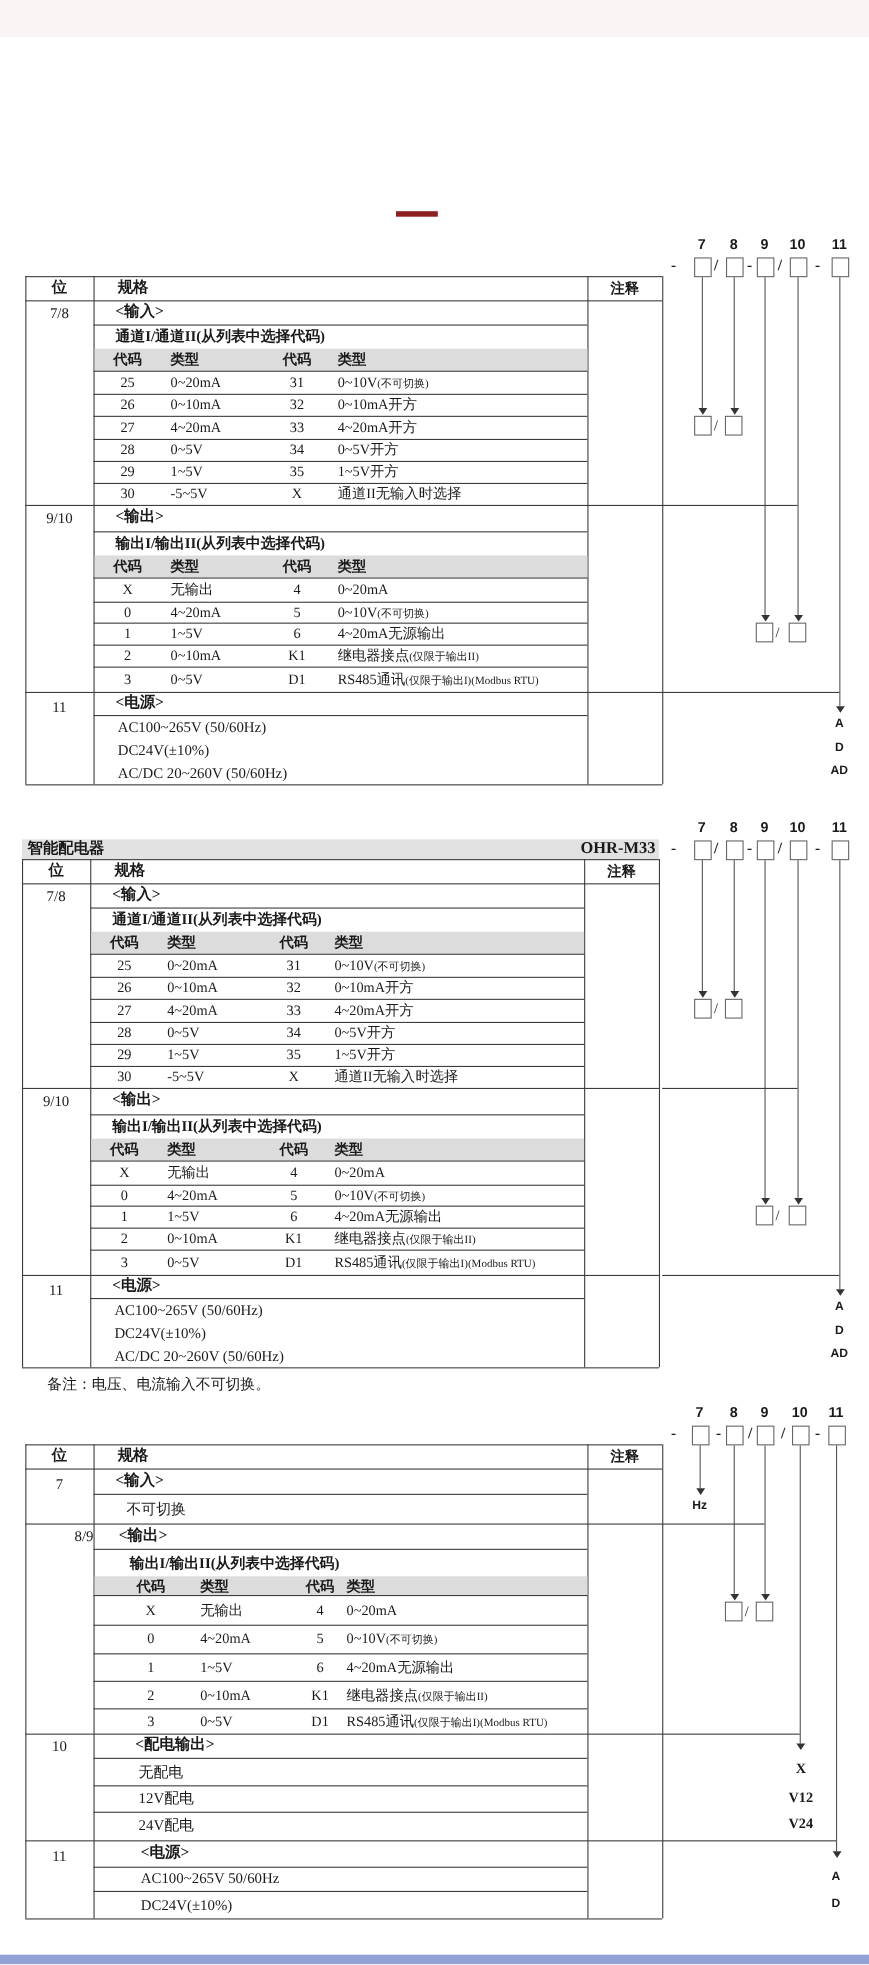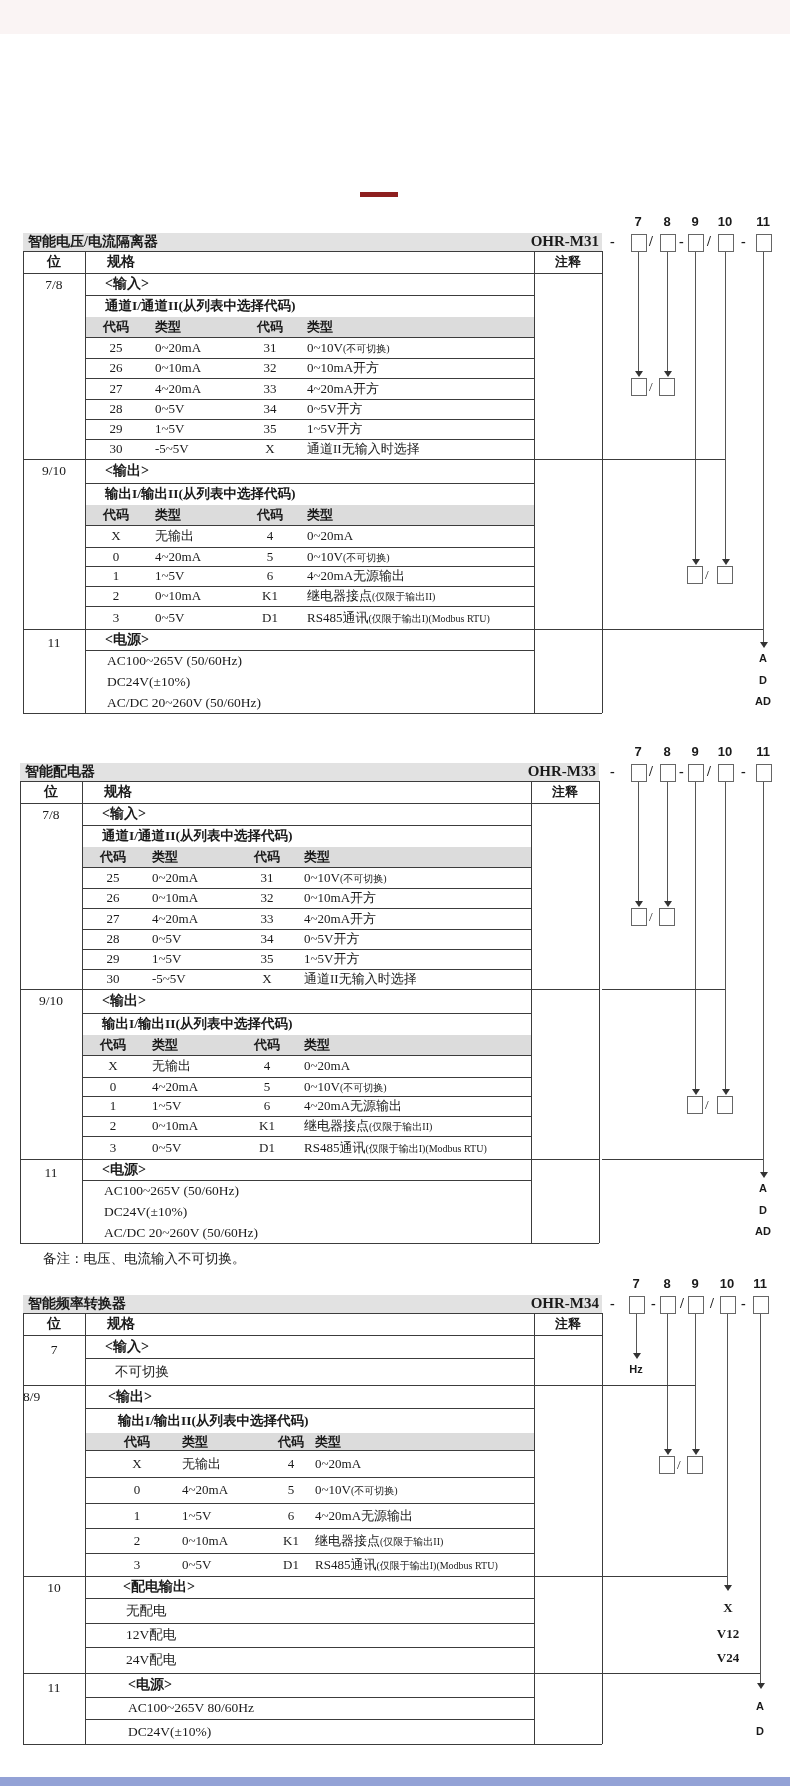--- a/index.html
+++ b/index.html
@@ -15,24 +15,20 @@
   #tables-layer{position:absolute;left:0;top:0;width:790px;height:1786px;}
 </style>
 </head>
 <body>
 
 <div id="page">
   <div id="top-band" style="background: rgb(250, 244, 244);"></div>
   <div id="title-dash" style="background: rgb(142, 32, 32);"></div>
   <div id="tables-layer">
       <div style="position: absolute; left: 23px; top: 233px; width: 579px; height: 480px;">
-        <div style="position: absolute; left: 0px; top: 0px; width: 579px; height: 18px; background: rgb(226, 226, 226);">
-          <div style="position: absolute; left: 5px; top: 0px; height: 18px; line-height: 18px; font-weight: bold; font-size: 14px; white-space: nowrap;">智能电压/电流隔离器</div>
-          <div style="position: absolute; right: 3px; top: -1px; height: 19px; line-height: 19px; font-weight: bold; font-size: 15px;">OHR-M31</div>
-        </div>
         <div style="position: absolute; left: 0px; top: 18px; width: 579px; height: 1px; background: rgb(60, 60, 60);"></div>
         <div style="position: absolute; left: 0px; top: 40px; width: 579px; height: 1px; background: rgb(60, 60, 60);"></div>
         <div style="position: absolute; left: 0px; top: 480px; width: 579px; height: 1px; background: rgb(60, 60, 60);"></div>
         <div style="position: absolute; left: 0px; top: 18px; width: 1px; height: 462px; background: rgb(60, 60, 60);"></div>
         <div style="position: absolute; left: 579px; top: 18px; width: 1px; height: 462px; background: rgb(60, 60, 60);"></div>
         <div style="position: absolute; left: 62px; top: 18px; width: 1px; height: 462px; background: rgb(60, 60, 60);"></div>
         <div style="position: absolute; left: 511px; top: 18px; width: 1px; height: 462px; background: rgb(60, 60, 60);"></div>
         <div style="position: absolute; left: 0px; top: 226px; width: 579px; height: 1px; background: rgb(60, 60, 60);"></div>
         <div style="position: absolute; left: 0px; top: 396px; width: 579px; height: 1px; background: rgb(60, 60, 60);"></div>
         <div style="position: absolute; left: 0px; top: 18px; width: 62px; height: 22px; line-height: 22px; text-align: center; font-weight: bold; font-size: 14px;">位</div>
@@ -281,42 +277,38 @@
       <div style="position: absolute; left: 649px; top: 908px; height: 17px; line-height: 17px; font-size: 13px;">/</div>
       <div style="position: absolute; left: 687px; top: 1096px; width: 14px; height: 16px; border: 1px solid rgb(102, 102, 102); background: rgb(255, 255, 255);"></div>
       <div style="position: absolute; left: 717px; top: 1096px; width: 14px; height: 16px; border: 1px solid rgb(102, 102, 102); background: rgb(255, 255, 255);"></div>
       <div style="position: absolute; left: 705px; top: 1096px; height: 17px; line-height: 17px; font-size: 13px;">/</div>
       <div style="position: absolute; left: 743px; top: 1182px; width: 40px; text-align: center; font-weight: bold; font-size: 11px; font-family: &quot;Liberation Sans&quot;, sans-serif;">A</div>
       <div style="position: absolute; left: 743px; top: 1204px; width: 40px; text-align: center; font-weight: bold; font-size: 11px; font-family: &quot;Liberation Sans&quot;, sans-serif;">D</div>
       <div style="position: absolute; left: 743px; top: 1225px; width: 40px; text-align: center; font-weight: bold; font-size: 11px; font-family: &quot;Liberation Sans&quot;, sans-serif;">AD</div>
       <div style="position: absolute; left: 602px; top: 989px; width: 123px; height: 1px; background: rgb(60, 60, 60);"></div>
       <div style="position: absolute; left: 602px; top: 1159px; width: 161px; height: 1px; background: rgb(60, 60, 60);"></div>
       <div style="position: absolute; left: 23px; top: 1295px; width: 579px; height: 449px;">
-        <div style="position: absolute; left: 0px; top: 0px; width: 579px; height: 18px; background: rgb(226, 226, 226);">
-          <div style="position: absolute; left: 5px; top: 0px; height: 18px; line-height: 18px; font-weight: bold; font-size: 14px; white-space: nowrap;">智能频率转换器</div>
-          <div style="position: absolute; right: 3px; top: -1px; height: 19px; line-height: 19px; font-weight: bold; font-size: 15px;">OHR-M34</div>
-        </div>
         <div style="position: absolute; left: 0px; top: 18px; width: 579px; height: 1px; background: rgb(60, 60, 60);"></div>
         <div style="position: absolute; left: 0px; top: 40px; width: 579px; height: 1px; background: rgb(60, 60, 60);"></div>
         <div style="position: absolute; left: 0px; top: 449px; width: 579px; height: 1px; background: rgb(60, 60, 60);"></div>
         <div style="position: absolute; left: 0px; top: 18px; width: 1px; height: 431px; background: rgb(60, 60, 60);"></div>
         <div style="position: absolute; left: 579px; top: 18px; width: 1px; height: 431px; background: rgb(60, 60, 60);"></div>
         <div style="position: absolute; left: 62px; top: 18px; width: 1px; height: 431px; background: rgb(60, 60, 60);"></div>
         <div style="position: absolute; left: 511px; top: 18px; width: 1px; height: 431px; background: rgb(60, 60, 60);"></div>
         <div style="position: absolute; left: 0px; top: 90px; width: 579px; height: 1px; background: rgb(60, 60, 60);"></div>
         <div style="position: absolute; left: 0px; top: 281px; width: 579px; height: 1px; background: rgb(60, 60, 60);"></div>
         <div style="position: absolute; left: 0px; top: 378px; width: 579px; height: 1px; background: rgb(60, 60, 60);"></div>
         <div style="position: absolute; left: 0px; top: 18px; width: 62px; height: 22px; line-height: 22px; text-align: center; font-weight: bold; font-size: 14px;">位</div>
         <div style="position: absolute; left: 84px; top: 18px; height: 22px; line-height: 22px; font-weight: bold; font-size: 14px;">规格</div>
         <div style="position: absolute; left: 511px; top: 18px; width: 68px; height: 22px; line-height: 22px; text-align: center; font-weight: bold; font-size: 13px;">注释</div>
         <div style="position: absolute; left: 0px; top: 47px; width: 62px; text-align: center; font-size: 13.5px;">7</div>
         <div style="position: absolute; left: 82px; top: 40px; height: 23px; line-height: 23px; font-weight: bold; font-size: 14px;">&lt;输入&gt;</div>
         <div style="position: absolute; left: 62px; top: 63px; width: 449px; height: 1px; background: rgb(60, 60, 60);"></div>
         <div style="position: absolute; left: 92px; top: 63px; height: 27px; line-height: 27px; font-size: 13.5px; white-space: nowrap;">不可切换</div>
-        <div style="position: absolute; left: 0px; top: 94px; width: 62px; text-align: left; font-size: 13.5px;">8/9</div>
+        <div style="position: absolute; left: 0px; top: 94px; width: 62px; text-align: right; font-size: 13.5px;">8/9</div>
         <div style="position: absolute; left: 85px; top: 90px; height: 23px; line-height: 23px; font-weight: bold; font-size: 14px;">&lt;输出&gt;</div>
         <div style="position: absolute; left: 62px; top: 113px; width: 449px; height: 1px; background: rgb(60, 60, 60);"></div>
         <div style="position: absolute; left: 95px; top: 113px; height: 25px; line-height: 25px; font-weight: bold; font-size: 13.5px;">输出I/输出II(从列表中选择代码)</div>
         <div style="position: absolute; left: 63px; top: 138px; width: 448px; height: 17px; background: rgb(220, 220, 220);"></div>
         <div style="position: absolute; left: 89px; top: 138px; width: 50px; height: 17px; line-height: 17px; text-align: center; font-size: 13px; font-weight: bold;">代码</div>
         <div style="position: absolute; left: 159px; top: 138px; height: 17px; line-height: 17px; white-space: nowrap; font-size: 13px; font-weight: bold;">类型</div>
         <div style="position: absolute; left: 243px; top: 138px; width: 50px; height: 17px; line-height: 17px; text-align: center; font-size: 13px; font-weight: bold;">代码</div>
         <div style="position: absolute; left: 292px; top: 138px; height: 17px; line-height: 17px; white-space: nowrap; font-size: 13px; font-weight: bold;">类型</div>
         <div style="position: absolute; left: 62px; top: 155px; width: 449px; height: 1px; background: rgb(60, 60, 60);"></div>
         <div style="position: absolute; left: 89px; top: 155px; width: 50px; height: 27px; line-height: 27px; text-align: center; font-size: 13px;">X</div>
@@ -347,21 +339,21 @@
         <div style="position: absolute; left: 100px; top: 281px; height: 22px; line-height: 22px; font-weight: bold; font-size: 14px;">&lt;配电输出&gt;</div>
         <div style="position: absolute; left: 62px; top: 303px; width: 449px; height: 1px; background: rgb(60, 60, 60);"></div>
         <div style="position: absolute; left: 103px; top: 303px; height: 25px; line-height: 25px; font-size: 13.5px; white-space: nowrap;">无配电</div>
         <div style="position: absolute; left: 103px; top: 328px; height: 24px; line-height: 24px; font-size: 13.5px; white-space: nowrap;">12V配电</div>
         <div style="position: absolute; left: 103px; top: 352px; height: 26px; line-height: 26px; font-size: 13.5px; white-space: nowrap;">24V配电</div>
         <div style="position: absolute; left: 62px; top: 328px; width: 449px; height: 1px; background: rgb(60, 60, 60);"></div>
         <div style="position: absolute; left: 62px; top: 352px; width: 449px; height: 1px; background: rgb(60, 60, 60);"></div>
         <div style="position: absolute; left: 0px; top: 385px; width: 62px; text-align: center; font-size: 13.5px;">11</div>
         <div style="position: absolute; left: 105px; top: 378px; height: 24px; line-height: 24px; font-weight: bold; font-size: 14px;">&lt;电源&gt;</div>
         <div style="position: absolute; left: 62px; top: 402px; width: 449px; height: 1px; background: rgb(60, 60, 60);"></div>
-        <div style="position: absolute; left: 105px; top: 402px; height: 22px; line-height: 22px; font-size: 13.5px; white-space: nowrap;">AC100~265V 80/60Hz</div>
+        <div style="position: absolute; left: 105px; top: 402px; height: 22px; line-height: 22px; font-size: 13.5px; white-space: nowrap;">AC100~265V 50/60Hz</div>
         <div style="position: absolute; left: 105px; top: 424px; height: 25px; line-height: 25px; font-size: 13.5px; white-space: nowrap;">DC24V(±10%)</div>
         <div style="position: absolute; left: 62px; top: 424px; width: 449px; height: 1px; background: rgb(60, 60, 60);"></div>
       </div>
       <div style="position: absolute; left: 626px; top: 1276px; width: 20px; text-align: center; font-weight: bold; font-size: 13px; font-family: &quot;Liberation Sans&quot;, sans-serif;">7</div>
       <div style="position: absolute; left: 629px; top: 1296px; width: 14px; height: 16px; border: 1px solid rgb(102, 102, 102); background: rgb(255, 255, 255);"></div>
       <div style="position: absolute; left: 657px; top: 1276px; width: 20px; text-align: center; font-weight: bold; font-size: 13px; font-family: &quot;Liberation Sans&quot;, sans-serif;">8</div>
       <div style="position: absolute; left: 660px; top: 1296px; width: 14px; height: 16px; border: 1px solid rgb(102, 102, 102); background: rgb(255, 255, 255);"></div>
       <div style="position: absolute; left: 685px; top: 1276px; width: 20px; text-align: center; font-weight: bold; font-size: 13px; font-family: &quot;Liberation Sans&quot;, sans-serif;">9</div>
       <div style="position: absolute; left: 688px; top: 1296px; width: 14px; height: 16px; border: 1px solid rgb(102, 102, 102); background: rgb(255, 255, 255);"></div>
       <div style="position: absolute; left: 717px; top: 1276px; width: 20px; text-align: center; font-weight: bold; font-size: 13px; font-family: &quot;Liberation Sans&quot;, sans-serif;">10</div>

